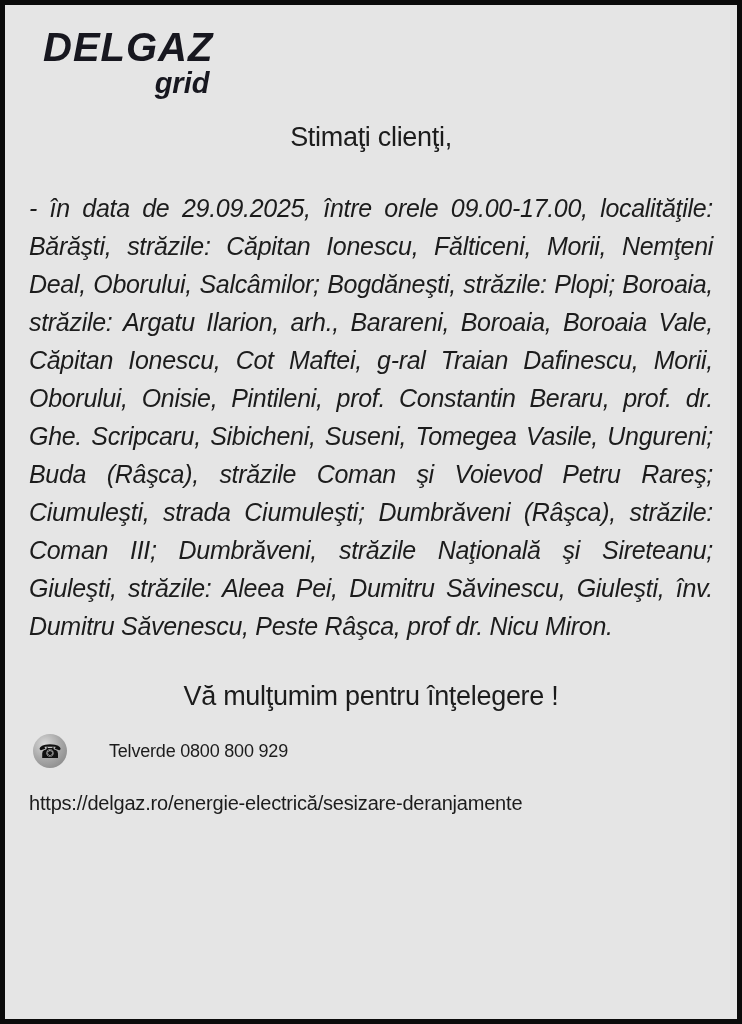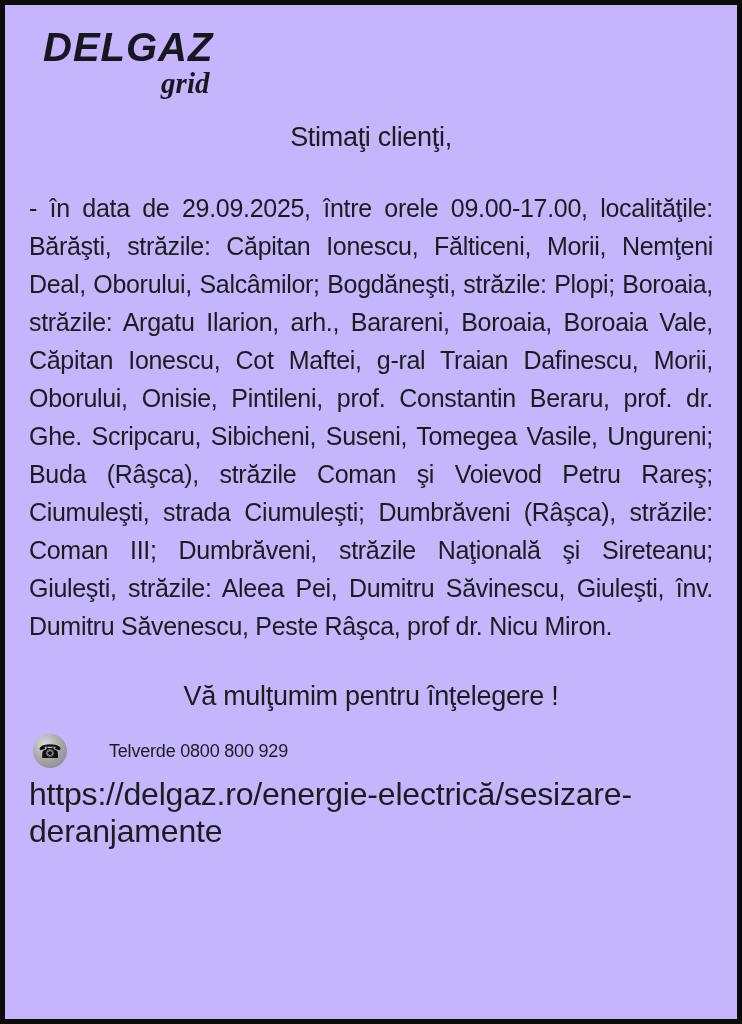--- a/index.html
+++ b/index.html
@@ -6,21 +6,21 @@
     margin: 0;
     padding: 0;
     background: #ffffff;
     font-family: "Liberation Sans", sans-serif;
   }
   .page {
     box-sizing: border-box;
     width: 742px;
     height: 1024px;
     border: 5px solid #0b0b0b;
-    background: #c4b5fd;
+    background: #e5e5e5;
     padding: 18px 24px 14px 24px;
     overflow: hidden;
     color: #1c1c1c;
   }
   
   .logo-block {
     display: inline-block;
     margin-left: 14px;
     margin-top: 4px;
   }
@@ -36,21 +36,20 @@
   .logo-sub {
     display: block;
     text-align: right;
     font-size: 29px;
     font-weight: 800;
     font-style: italic;
     color: #17171f;
     line-height: 1.0;
     margin-top: 2px;
     padding-right: 4px;
-    font-family: Liberation Serif, serif;
   }
   
   .greeting {
     margin-top: 24px;
     font-size: 27px;
     letter-spacing: -0.3px;
     text-align: center;
   }
   .intro {
     margin-top: 34px;
@@ -59,20 +58,21 @@
     letter-spacing: -0.3px;
     text-align: justify;
     text-indent: 14px;
   }
   .outage {
     margin-top: 36px;
     font-size: 25px;
     line-height: 38px;
     letter-spacing: -0.3px;
     text-align: justify;
+    font-style: italic;
   }
   .closing {
     margin-top: 36px;
     font-size: 27px;
     letter-spacing: -0.3px;
     text-align: center;
   }
   
   .contact-row {
     margin-top: 22px;
@@ -91,22 +91,22 @@
     color: #111111;
     margin-left: 4px;
     flex: 0 0 auto;
   }
   .contact-label {
     margin-left: 42px;
     font-size: 18px;
     letter-spacing: -0.2px;
   }
   .url-line {
-    margin-top: 8px;
-    font-size: 32px;
+    margin-top: 24px;
+    font-size: 20px;
     letter-spacing: -0.2px;
     color: #1c1c1c;
     text-decoration: none;
     display: inline-block;
   }
 </style>
 </head>
 <body>
 
 <div class="page">

